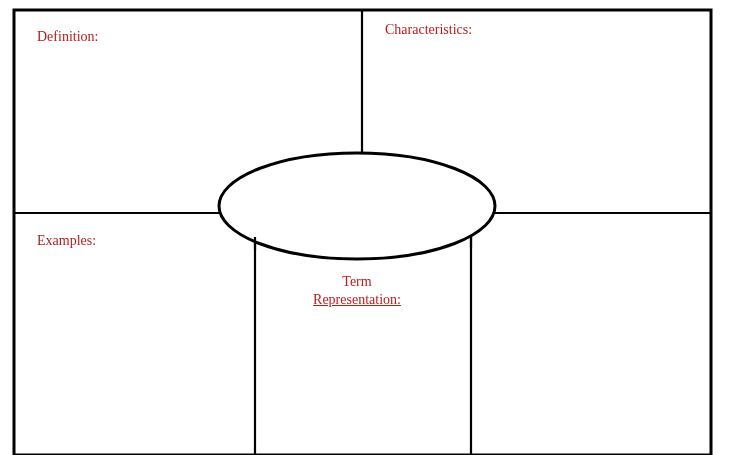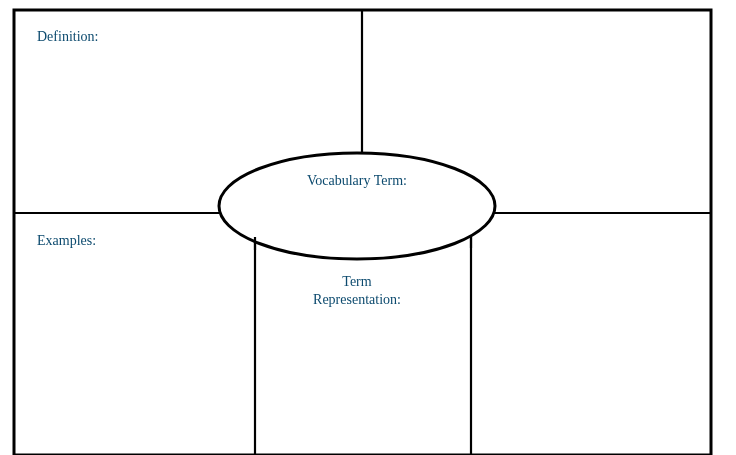--- a/index.html
+++ b/index.html
@@ -3,21 +3,21 @@
   <meta charset="utf-8">
   <style>
     html, body { margin: 0; padding: 0; background: #ffffff; }
     body { width: 736px; height: 455px; position: relative; overflow: hidden; }
     .frame { position: absolute; left: 0; top: 0; width: 736px; height: 455px; }
     svg { position: absolute; left: 0; top: 0; }
     .lbl {
       position: absolute;
       font-family: "Liberation Serif", "DejaVu Serif", serif;
       font-size: 14px;
-      color: #0c4a6e;
+      color: #b91c1c;
       white-space: nowrap;
       line-height: 18px;
     }
     .center { text-align: center; }
   </style>
 </head>
 <body>
 
 <div class="frame">
   <svg width="736" height="455" viewBox="0 0 736 455">
@@ -32,17 +32,17 @@
     <line x1="255" y1="237" x2="255" y2="455" stroke="#000" stroke-width="2.2"></line>
     <line x1="471" y1="235" x2="471" y2="455" stroke="#000" stroke-width="2.2"></line>
 
     <ellipse cx="357" cy="206" rx="138" ry="53" fill="#fff" stroke="#000" stroke-width="3"></ellipse>
 
     <line x1="255" y1="237" x2="255" y2="250" stroke="#000" stroke-width="2.2"></line>
     <line x1="471" y1="235" x2="471" y2="248" stroke="#000" stroke-width="2.2"></line>
   </svg>
 
   <div class="lbl" style="left:37px; top:28px;">Definition:</div>
-  <div class="lbl center" style="left:257px; top:172px; width:200px;">Vocabulary Term:</div>
+  <div class="lbl" style="left:385px; top:21px;">Characteristics:</div>
   <div class="lbl" style="left:37px; top:232px;font-family:Liberation Serif, serif;">Examples:</div>
   <div class="lbl center" style="left:257px; top:273px; width:200px;">Term</div>
-  <div class="lbl center" style="left:257px; top:291px; width:200px;">Representation:</div>
+  <div class="lbl center" style="left:257px; top:291px; width:200px;text-decoration:underline;">Representation:</div>
 </div>
 
 </body></html>

